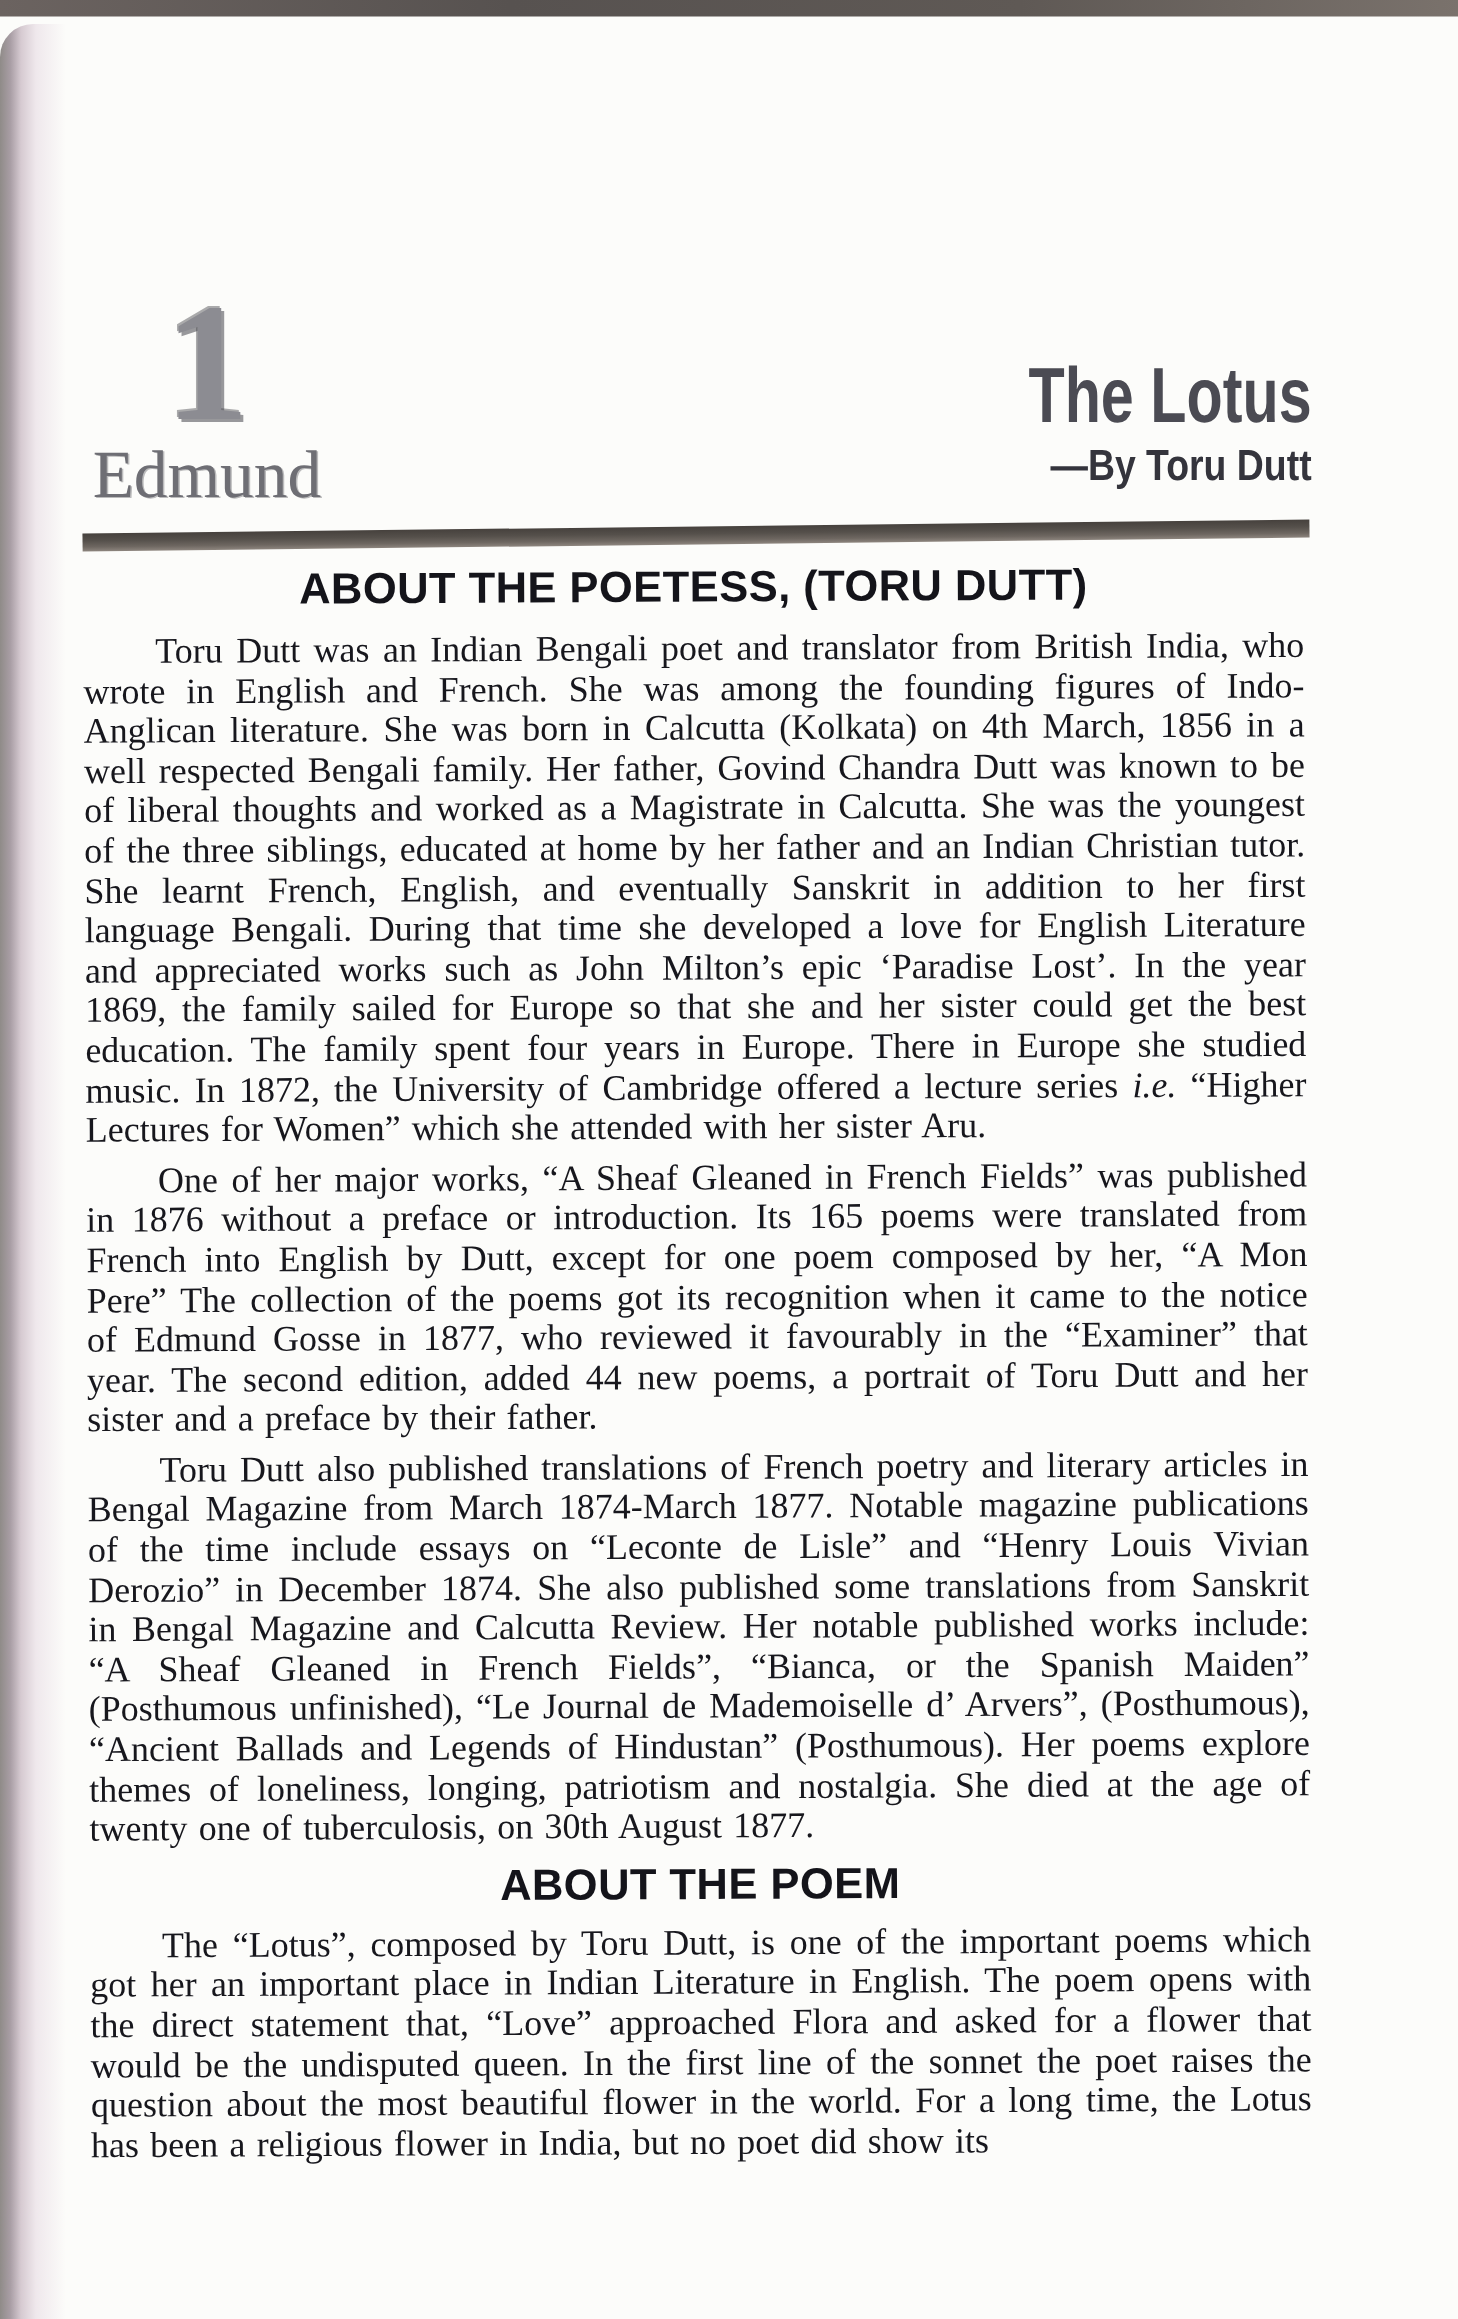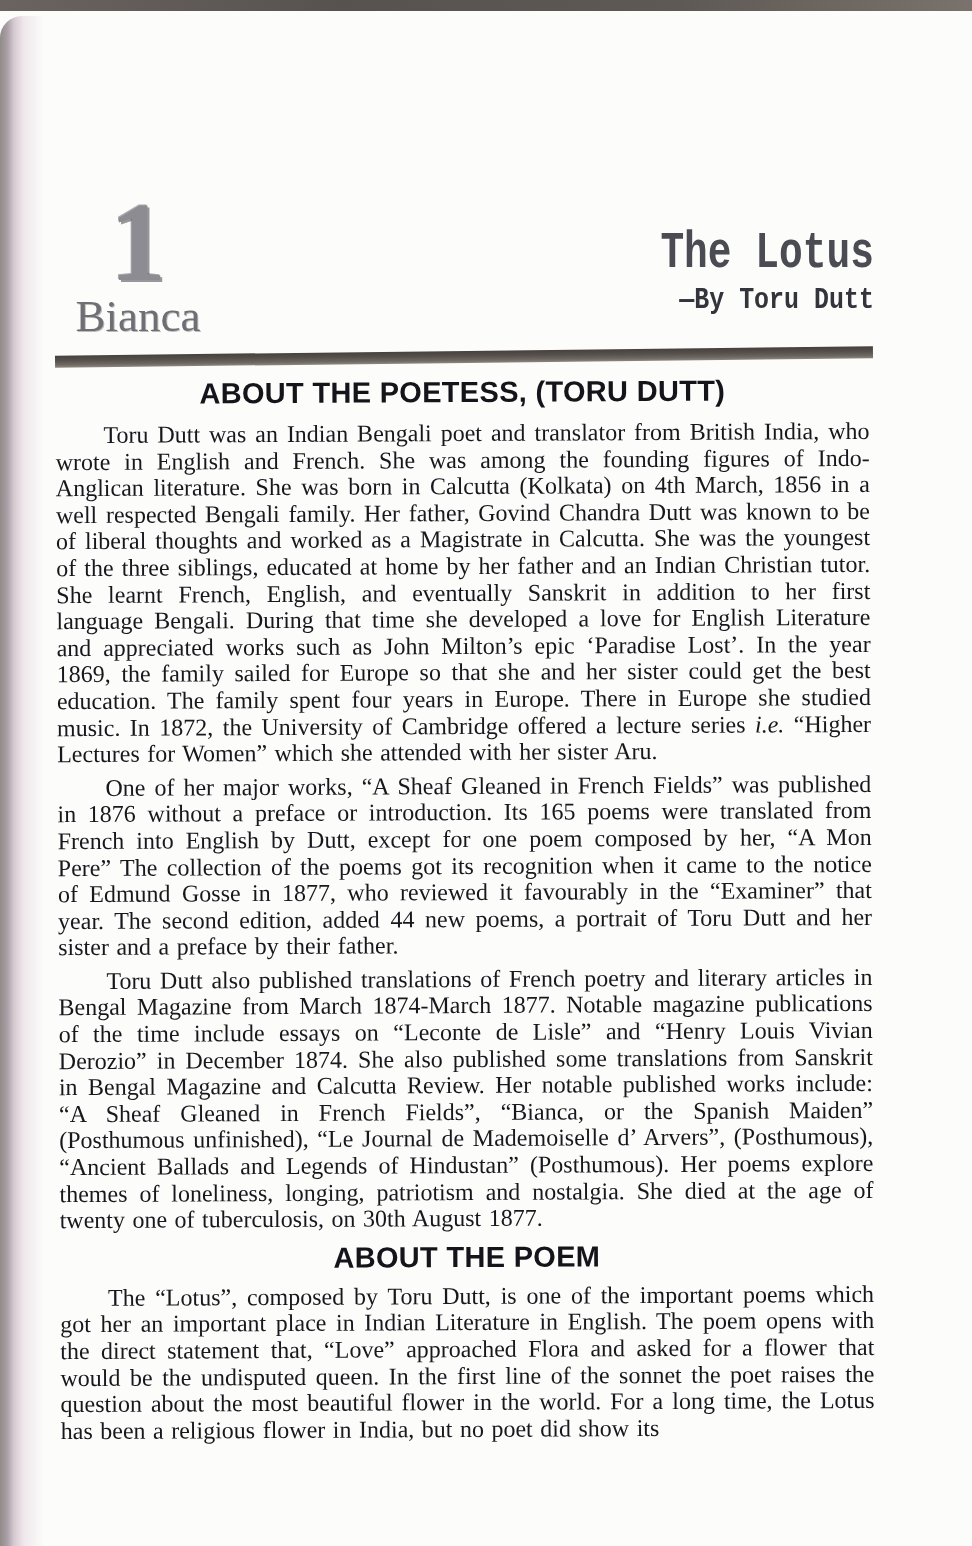--- a/index.html
+++ b/index.html
@@ -28,22 +28,22 @@
   .chapter-number{
     font-size:112px;line-height:100px;font-weight:bold;
     color:#8c8c92;
     text-shadow:2px 2px 0 rgba(70,70,76,.55), -1px -1px 0 rgba(70,70,76,.45);
   }
   .chapter-label{
     font-size:45px;line-height:48px;color:#6e6e74;
     text-shadow:1px 1px 0 rgba(90,90,96,.4);
   }
   .title-block{
-    position:absolute;right:98px;top:228px;text-align:right;
-    font-family:Liberation Mono, monospace;font-weight:bold;
+    position:absolute;right:98px;top:238px;text-align:right;
+    font-family:Liberation Sans, sans-serif;font-weight:bold;
   }
   .poem-title{
     font-size:52px;line-height:52px;color:#4b4b53;
     transform:scaleX(.76);transform-origin:100% 50%;
     white-space:nowrap;
   }
   .byline{
     margin-top:6px;
     font-size:29px;line-height:30px;color:#34343c;
     transform:scaleX(.86);transform-origin:100% 50%;
@@ -77,21 +77,21 @@
 </style>
 </head>
 <body>
 
 <div class="page">
   <div class="top-band"></div>
   <div class="left-shadow"></div>
 
   <div class="chapter-block">
     <div class="chapter-number">1</div>
-    <div class="chapter-label">Bianca</div>
+    <div class="chapter-label">Edmund</div>
   </div>
 
   <div class="title-block">
     <div class="poem-title">The Lotus</div>
     <div class="byline">—By Toru Dutt</div>
   </div>
 
   <div class="rule"></div>
 
   <div class="content">

